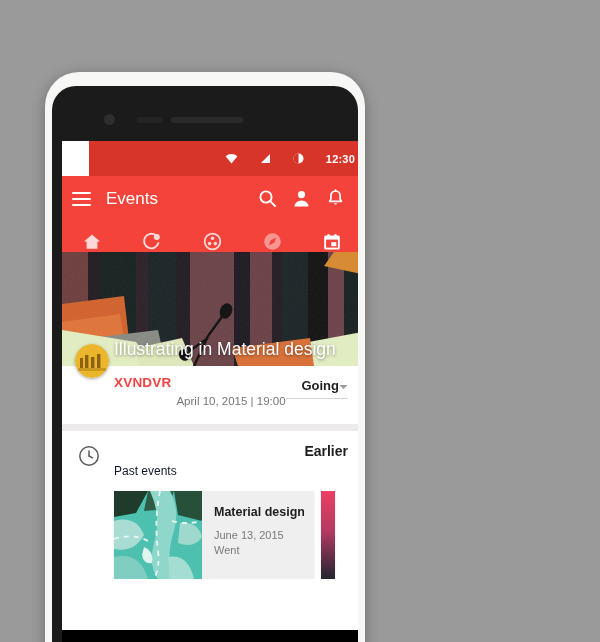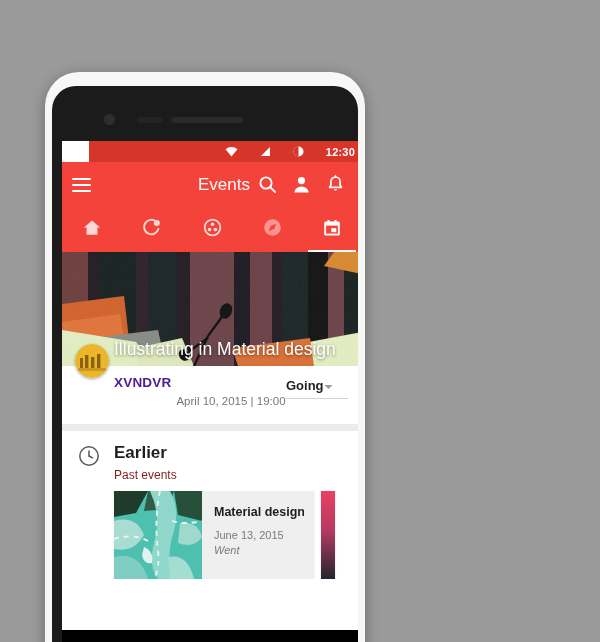--- a/index.html
+++ b/index.html
@@ -59,21 +59,21 @@
     left: 10px;
     top: 55px;
     width: 300px;
     bottom: 0;
     background: #ffffff;
     overflow: hidden;
   }
 
   
   #status-bar {
-    height: 21px;
+    height: 35px;
     background: #d8352a;
     display: flex;
     align-items: center;
     justify-content: flex-end;
     padding-right: 7px;
     gap: 22px;
     margin-left: 27px;
   }
   #status-bar .sb-icon { display: flex; align-items: center; }
   #status-clock {
@@ -97,21 +97,21 @@
     display: flex; flex-direction: column;
     justify-content: center; gap: 4px;
     cursor: pointer;
   }
   #menu-button i {
     display: block; width: 19px; height: 2px;
     background: #fff; border-radius: 1px;
   }
   #app-title {
     color: #fff; font-size: 17px; font-weight: normal;
-    margin-left: 4px; flex: 1; text-align: right;
+    margin-left: 4px; flex: 1;
   }
   .appbar-action {
     width: 34px; height: 34px;
     display: flex; align-items: center; justify-content: center;
     cursor: pointer;
   }
 
   
   #tab-bar {
     height: 45px;
@@ -174,34 +174,34 @@
     position: absolute;
     left: 13px; top: -22px;
     width: 34px; height: 34px;
     border-radius: 50%;
     overflow: hidden;
     box-shadow: 0 1px 3px rgba(0,0,0,.35);
   }
   #event-avatar svg { display: block; width: 100%; height: 100%; }
 
   #event-organizer {
-    font-size: 13.5px; font-weight: bold; color: #4c1d95;
+    font-size: 13.5px; font-weight: bold; color: #ef4444;
     letter-spacing: .2px;
   }
   #event-datetime {
     font-size: 11.5px; color: #777; margin-top: 5px; text-align: center;
   }
 
   #rsvp-select {
     position: absolute;
     right: 14px; top: 10px;
     width: 62px;
     padding-bottom: 4px;
     border-bottom: 1px solid #d4d4d4;
-    display: flex; align-items: center; justify-content: flex-start;
+    display: flex; align-items: center; justify-content: flex-end;
     cursor: pointer;
   }
   #rsvp-value { font-size: 13px; font-weight: bold; color: #1e1e1e; }
 
   
   #earlier-card {
     background: #fff;
     margin-top: 7px;
     position: relative;
     padding-top: 12px;
@@ -211,24 +211,24 @@
     position: relative;
     padding: 0 14px 0 52px;
     height: 48px;
   }
   #clock-icon-wrap {
     position: absolute;
     left: 16px; top: 2px;
     width: 22px; height: 22px;
   }
   #earlier-title {
-    font-size: 17px; font-weight: bold; color: #1e1e1e;
+    font-size: 14px; font-weight: bold; color: #1e1e1e; text-align: right;
   }
   #earlier-subtitle {
-    font-size: 12px; color: #7f1d1d; margin-top: 5px;
+    font-size: 12px; color: #0f172a; margin-top: 5px;
   }
 
   #past-events-row {
     position: relative;
     padding-left: 52px;
     display: flex;
     gap: 7px;
     overflow: hidden;
   }
   .past-card {
@@ -244,21 +244,21 @@
   .past-thumb svg { display: block; width: 100%; height: 100%; }
   .past-body {
     width: 112px;
     padding: 14px 10px 0 12px;
   }
   .past-title {
     font-size: 12.5px; font-weight: bold; color: #1e1e1e;
     white-space: nowrap; overflow: hidden;
   }
   .past-date { font-size: 11px; color: #7a7a7a; margin-top: 10px; }
-  .past-status { font-size: 11px; color: #7a7a7a; margin-top: 3px; font-style: italic; }
+  .past-status { font-size: 11px; color: #7a7a7a; margin-top: 3px; }
 
   .past-card.peek { width: 14px; overflow: hidden; }
   .past-card.peek .past-thumb { width: 14px; }
 
   
   #nav-bar {
     position: absolute;
     left: 0; right: 0; bottom: 0;
     height: 42px;
     background: #000;

